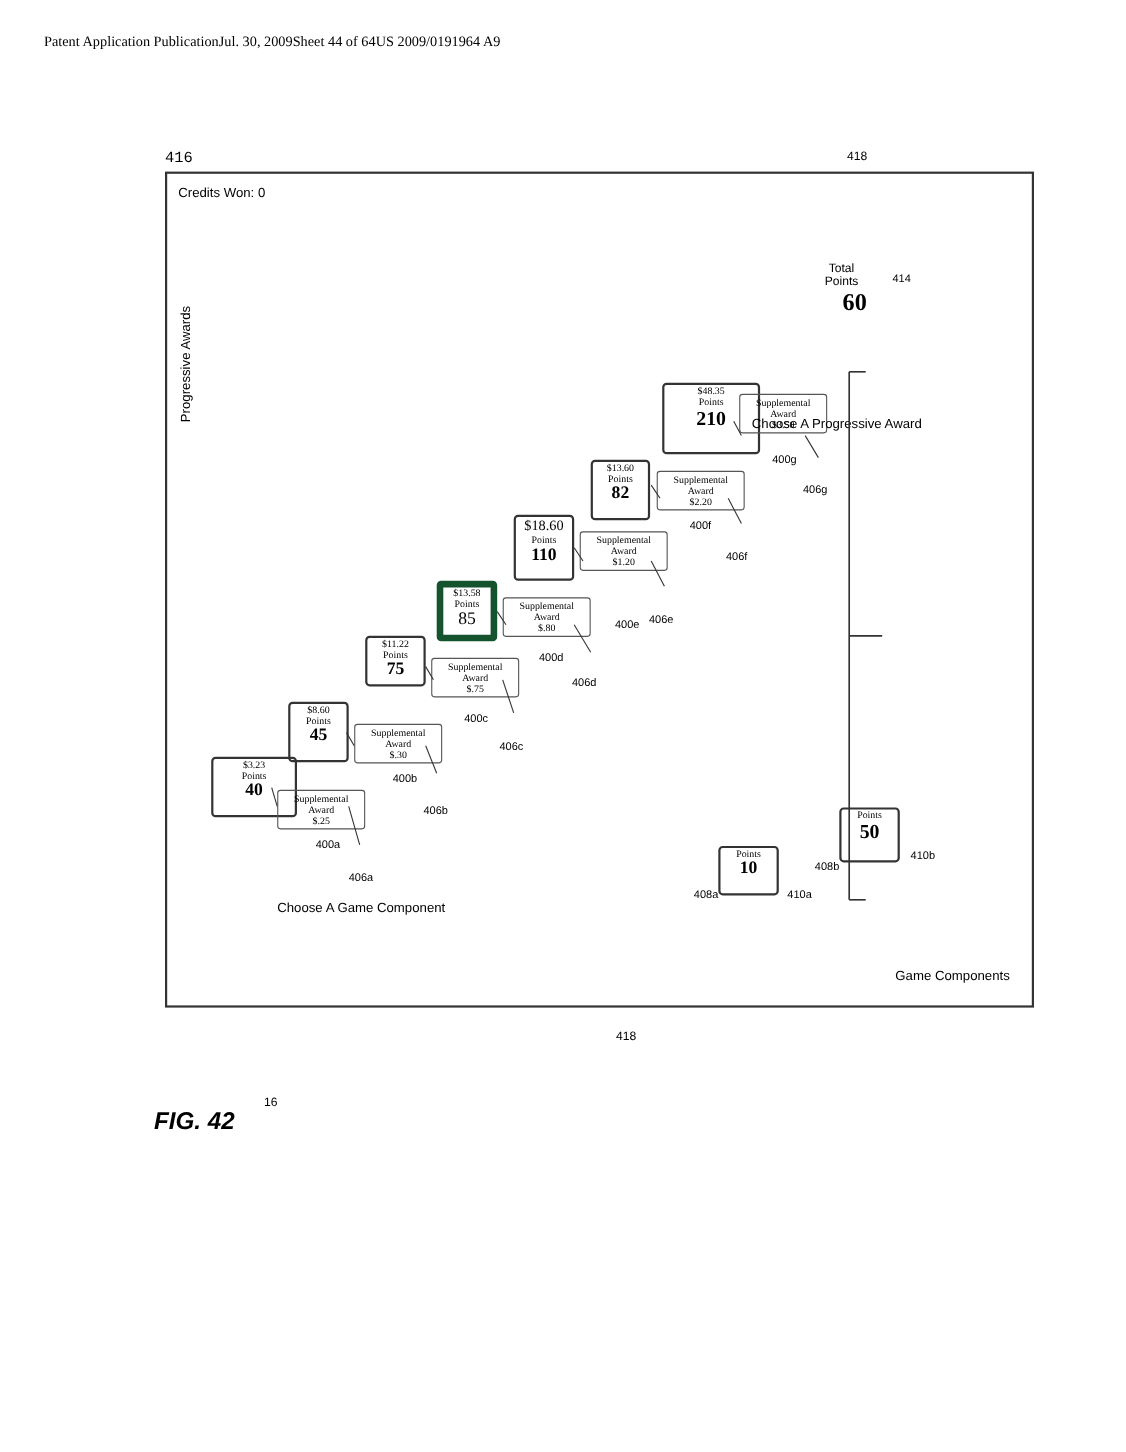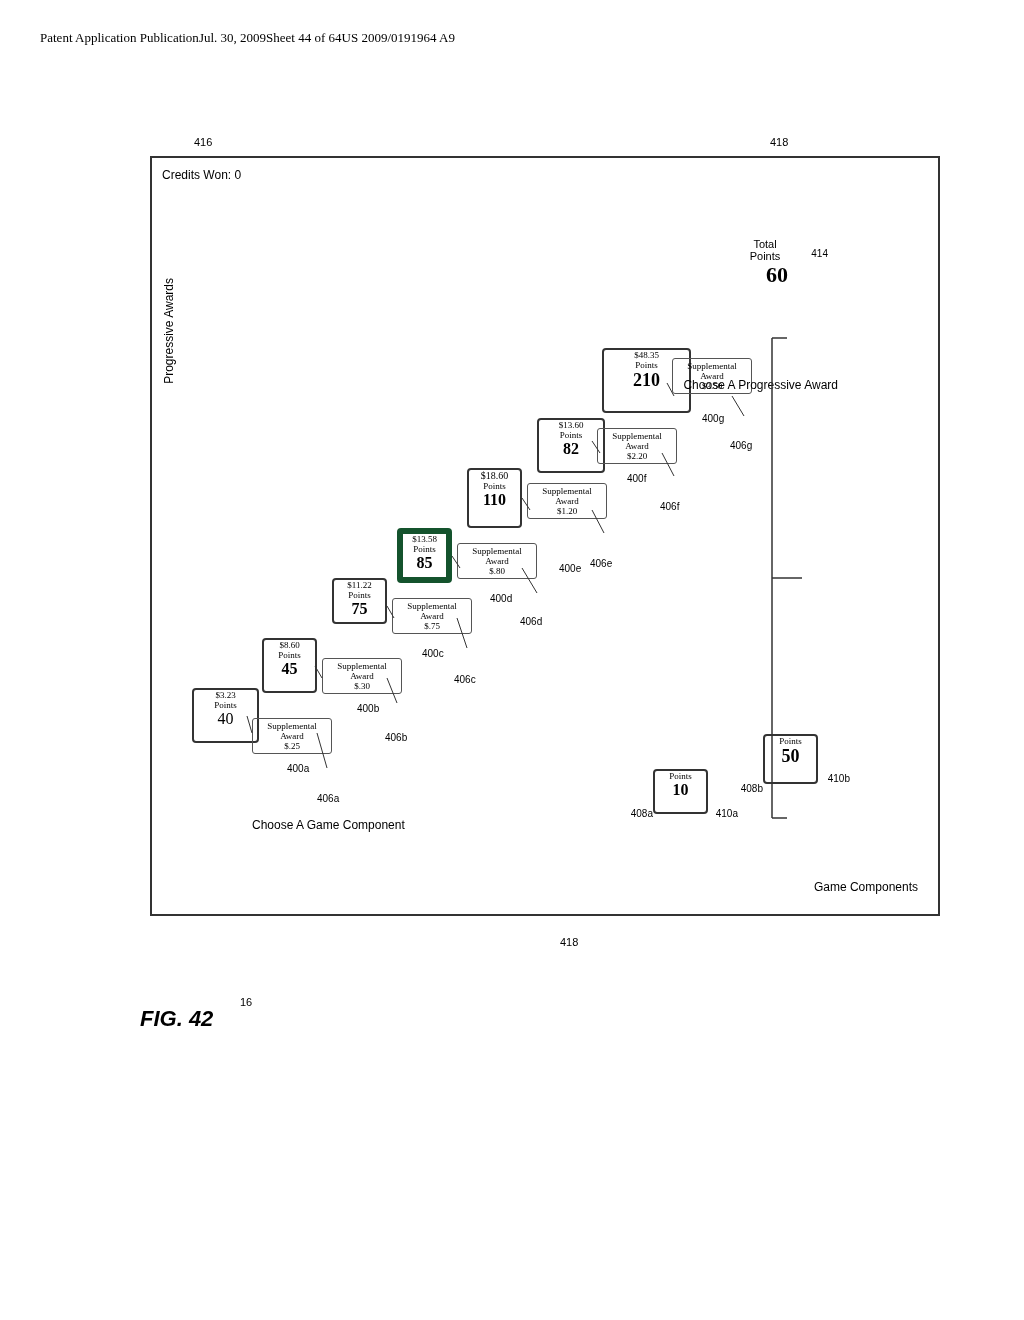--- a/index.html
+++ b/index.html
@@ -41,51 +41,51 @@
   </div>
 
   <div style="position: relative; margin: 30px 60px 100px 80px; width: 820px; height: 880px;">
 
     <div style="position: absolute; top: 60px; left: 30px; width: 790px; height: 760px; border: 2px solid #333;">
 
       <div style="position: absolute; top: 10px; left: 10px; font-size: 12px; font-family: Arial, sans-serif;">Credits Won: 0</div>
 
       <div style="position: absolute; left: 10px; top: 120px; writing-mode: vertical-rl; transform: rotate(180deg); font-size: 12px; font-family: Arial, sans-serif;">Progressive Awards</div>
 
-      <div style="position: absolute; left: 40px; top: 530px; width: 67px; height: 55px; border: 2px solid #333; border-radius: 4px; text-align: center;">
+      <div style="position: absolute; left: 40px; top: 530px; width: 78px; height: 55px; border: 2px solid #333; border-radius: 4px; text-align: center;">
         <div style="font-size: 9px;">$3.23</div>
         <div style="font-size: 9px;">Points</div>
-        <div style="font-size: 16px; font-weight: normal;">40</div>
+        <div style="font-size: 16px; font-weight: bold;">40</div>
       </div>
 
       <div style="position: absolute; left: 110px; top: 480px; width: 55px; height: 55px; border: 2px solid #333; border-radius: 4px; text-align: center;">
         <div style="font-size: 9px;">$8.60</div>
         <div style="font-size: 9px;">Points</div>
         <div style="font-size: 16px; font-weight: bold;">45</div>
       </div>
 
       <div style="position: absolute; left: 180px; top: 420px; width: 55px; height: 46px; border: 2px solid #333; border-radius: 4px; text-align: center;">
         <div style="font-size: 9px;">$11.22</div>
         <div style="font-size: 9px;">Points</div>
         <div style="font-size: 16px; font-weight: bold;">75</div>
       </div>
 
       <div style="position: absolute; left: 245px; top: 370px; width: 55px; height: 55px; border: 6px solid #14532d; border-radius: 4px; text-align: center;">
         <div style="font-size: 9px;">$13.58</div>
         <div style="font-size: 9px;">Points</div>
-        <div style="font-size: 16px; font-weight: bold;">85</div>
+        <div style="font-size: 16px; font-weight: normal;">85</div>
       </div>
 
       <div style="position: absolute; left: 315px; top: 310px; width: 55px; height: 60px; border: 2px solid #333; border-radius: 4px; text-align: center;">
-        <div style="font-size: 10px;">$18.60</div>
+        <div style="font-size: 13px;">$18.60</div>
         <div style="font-size: 9px;">Points</div>
         <div style="font-size: 16px; font-weight: bold;">110</div>
       </div>
 
-      <div style="position: absolute; left: 385px; top: 260px; width: 68px; height: 55px; border: 2px solid #333; border-radius: 4px; text-align: center;">
+      <div style="position: absolute; left: 385px; top: 260px; width: 54px; height: 55px; border: 2px solid #333; border-radius: 4px; text-align: center;">
         <div style="font-size: 9px;">$13.60</div>
         <div style="font-size: 9px;">Points</div>
         <div style="font-size: 16px; font-weight: bold;">82</div>
       </div>
 
       <div style="position: absolute; left: 450px; top: 190px; width: 89px; height: 65px; border: 2px solid #333; border-radius: 4px; text-align: center;">
         <div style="font-size: 9px;">$48.35</div>
         <div style="font-size: 9px;">Points</div>
         <div style="font-size: 18px; font-weight: bold;">210</div>
       </div>
@@ -201,21 +201,21 @@
         <line x1="580" y1="238" x2="592" y2="258" stroke="#333" stroke-width="1"></line>
 
         <line x1="620" y1="180" x2="620" y2="660" stroke="#333" stroke-width="1.5"></line>
         <line x1="620" y1="180" x2="635" y2="180" stroke="#333" stroke-width="1.5"></line>
         <line x1="620" y1="660" x2="635" y2="660" stroke="#333" stroke-width="1.5"></line>
         <line x1="620" y1="420" x2="650" y2="420" stroke="#333" stroke-width="1.5"></line>
       </svg>
 
     </div>
 
-    <div style="position: absolute; top: 40px; left: 30px; font-size: 11px; font-family: Liberation Sans, sans-serif; margin-left: 44px;">416</div>
+    <div style="position: absolute; top: 40px; left: 30px; font-size: 14px; font-family: Liberation Mono, monospace;">416</div>
 
     <div style="position: absolute; top: 40px; left: 650px; font-size: 11px; font-family: Arial, sans-serif;">418</div>
 
     <div style="position: absolute; top: 840px; left: 440px; font-size: 11px; font-family: Arial, sans-serif;">418</div>
 
     <div style="position: absolute; top: 900px; left: 120px; font-size: 11px; font-family: Arial, sans-serif;">16</div>
 
     <div style="position: absolute; top: 910px; left: 20px; font-family: Arial, sans-serif; font-style: italic;">
       <span style="font-size: 22px; font-weight: bold;">FIG. 42</span>
     </div>

